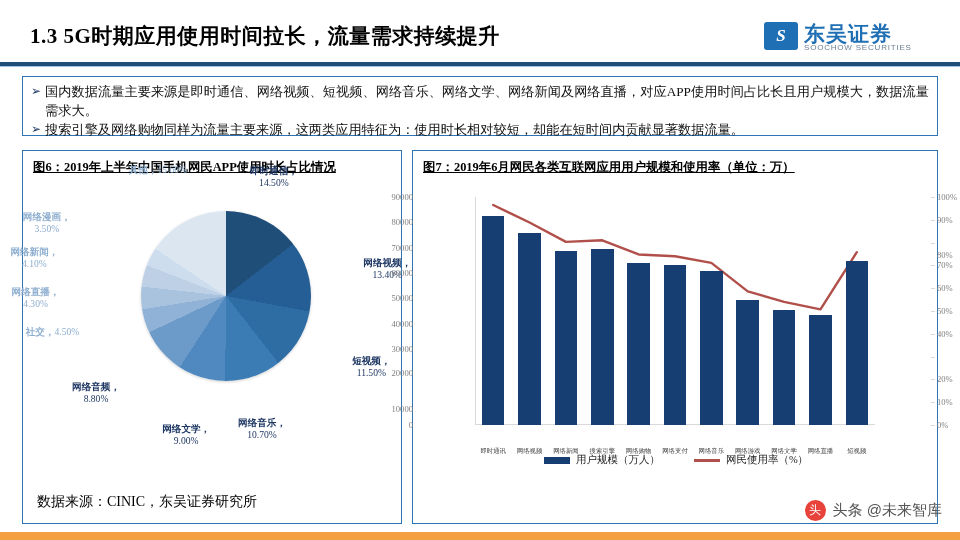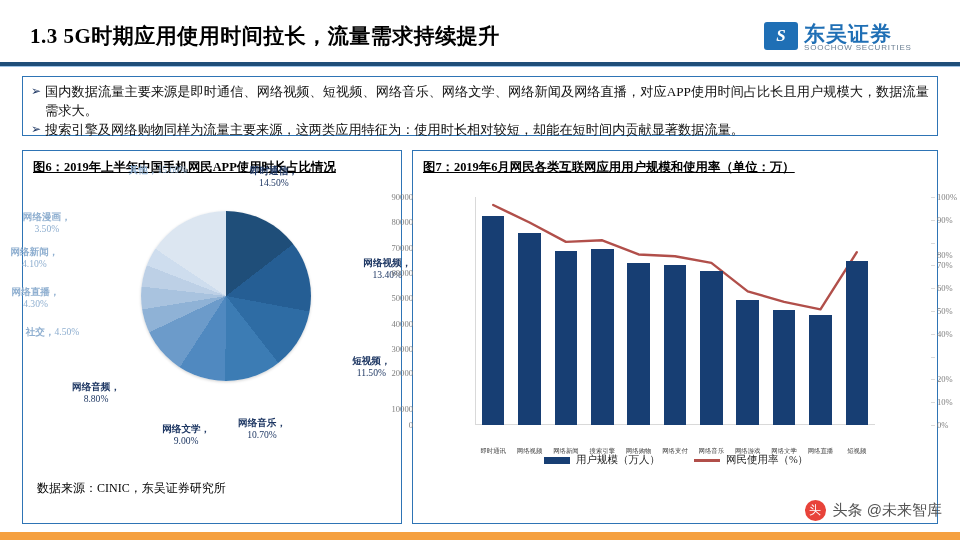--- a/index.html
+++ b/index.html
@@ -32,21 +32,21 @@
   .bullet{display:flex;align-items:flex-start;font-size:13.2px;color:#111;line-height:19px;}
   .bullet .arrow{color:#1F3864;margin-right:4px;font-size:12px;line-height:19px;}
   .bullet .btext{flex:1;text-align:justify;}
 
   
   .panel{position:absolute;border:1px solid #2E74B5;box-sizing:border-box;background:#fff;}
   #panel-left{left:22px;top:150px;width:380px;height:374px;}
   #panel-right{left:412px;top:150px;width:526px;height:374px;}
   .fig-title{position:absolute;left:10px;top:8px;font-size:12.4px;font-weight:bold;color:#000;
      text-decoration:underline;white-space:nowrap;}
-  .src{position:absolute;left:14px;bottom:26px;font-size:12px;color:#000;white-space:nowrap;}
+  .src{position:absolute;left:14px;bottom:12px;font-size:14px;color:#000;white-space:nowrap;}
 
   
   #pie-wrap{position:absolute;left:0;top:28px;width:380px;height:300px;}
   #pie{position:absolute;left:118px;top:32px;width:170px;height:170px;border-radius:50%;
        box-shadow:0 1px 3px rgba(0,0,0,.18);}
   .plab{position:absolute;text-align:center;font-size:9.6px;line-height:12px;font-weight:bold;
         font-family:"Liberation Serif","DejaVu Serif",serif;}
   .plab .pct{font-weight:normal;margin-top:24px;}
 
   

